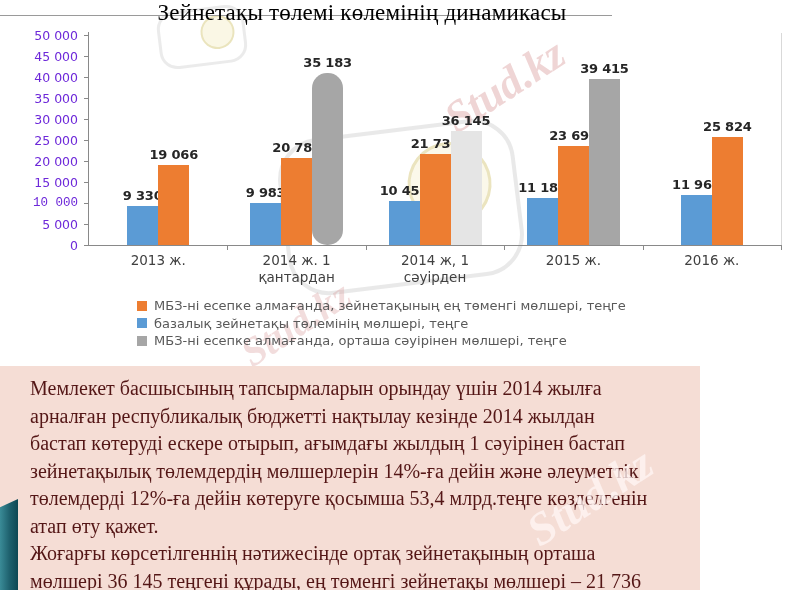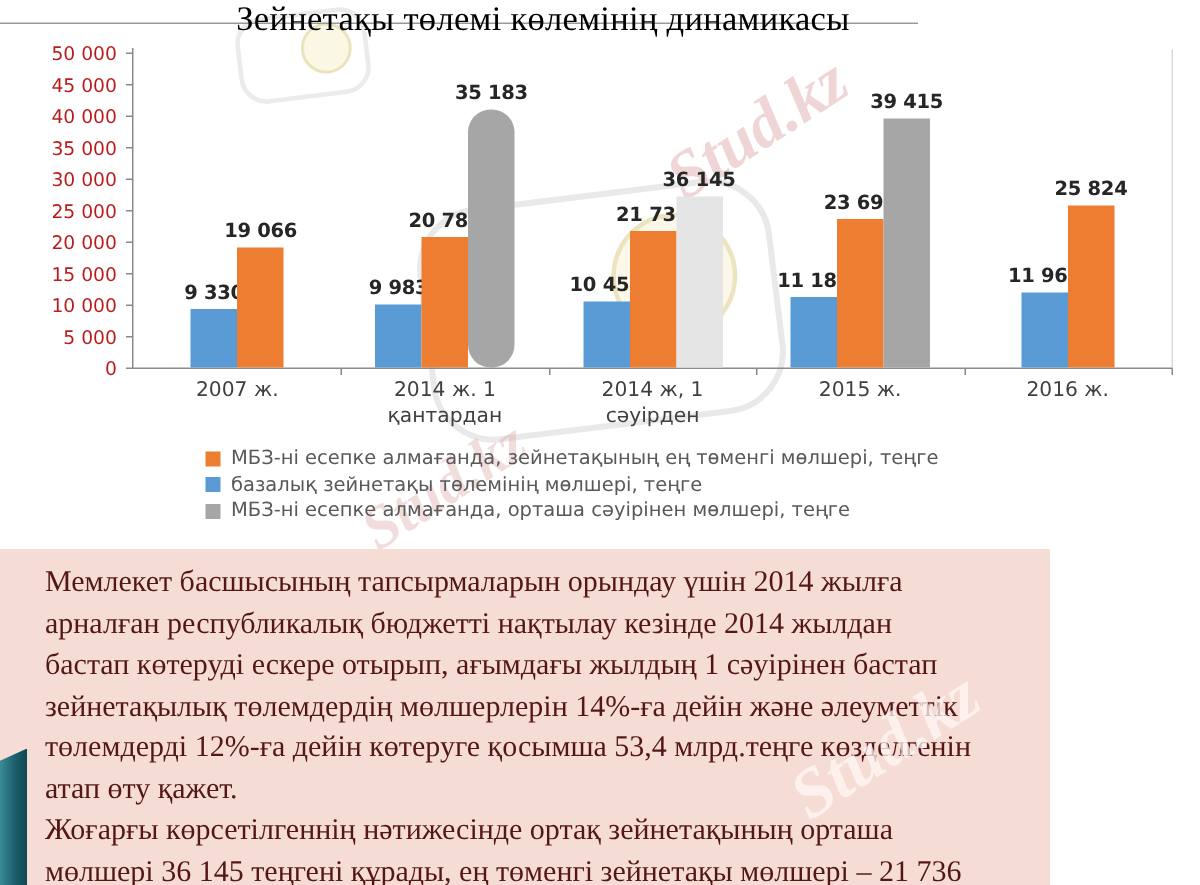--- a/index.html
+++ b/index.html
@@ -13,21 +13,21 @@
     position:absolute;left:0;top:0;width:724px;text-align:center;
     font-family:"Liberation Serif",serif;font-size:23px;color:#000;letter-spacing:.2px;
   }
   
   .y-axis-line{position:absolute;left:88px;top:32px;width:1px;height:214px;background:#898989;}
   .x-axis-line{position:absolute;left:88px;top:245px;width:694px;height:1px;background:#898989;}
   .plot-right-border{position:absolute;left:781px;top:33px;width:1px;height:212px;background:#d9d9d9;}
   #y-labels{position:absolute;left:0;top:35px;width:80px;height:210px;}
   .y-tick-label{
     position:absolute;right:2px;width:78px;text-align:right;
-    font-size:12.5px;color:#b91c1c;white-space:nowrap;
+    font-size:12.5px;color:#6d28d9;white-space:nowrap;
   }
   .y-tick-mark{position:absolute;left:84px;width:4px;height:1px;background:#898989;}
   .x-tick-mark{position:absolute;top:246px;width:1px;height:4px;background:#898989;}
   #bars{position:absolute;left:89px;top:35px;width:692px;height:210px;display:flex;}
   .bar-group{flex:1 1 0;position:relative;display:flex;align-items:flex-end;justify-content:center;}
   .bar{width:31px;position:relative;}
   .bar-value-label{
     position:absolute;bottom:calc(100% + 3px);left:50%;transform:translateX(-50%);
     font-size:13px;font-weight:bold;color:#262626;white-space:nowrap;letter-spacing:-.2px;
   }
@@ -100,21 +100,21 @@
 <div>
   <div id="y-labels">
       <div class="y-tick-label" style="top: -7px;">50&nbsp;000</div>
       <div class="y-tick-label" style="top: 14px;">45&nbsp;000</div>
       <div class="y-tick-label" style="top: 35px; padding-left: 43px;">40&nbsp;000</div>
       <div class="y-tick-label" style="top: 56px;">35&nbsp;000</div>
       <div class="y-tick-label" style="top: 77px;">30&nbsp;000</div>
       <div class="y-tick-label" style="top: 98px;">25&nbsp;000</div>
       <div class="y-tick-label" style="top: 119px;">20&nbsp;000</div>
       <div class="y-tick-label" style="top: 140px;">15&nbsp;000</div>
-      <div class="y-tick-label" style="top: 161px;">10&nbsp;000</div>
+      <div class="y-tick-label" style="top: 161px; font-family: Liberation Mono, monospace;">10&nbsp;000</div>
       <div class="y-tick-label" style="top: 182px;">5&nbsp;000</div>
       <div class="y-tick-label" style="top: 203px;">0</div>
     </div>
   <div class="y-axis-line"></div>
   <div class="x-axis-line"></div>
   <div class="plot-right-border"></div>
   <div id="bars">
       <div class="bar-group">
         <div class="bar" style="height: 39.186px; background: rgb(91, 155, 213);">
           <div class="bar-value-label">9&nbsp;330</div>
@@ -159,21 +159,21 @@
       <div class="bar-group">
         <div class="bar" style="height: 50.253px; background: rgb(91, 155, 213);">
           <div class="bar-value-label">11&nbsp;965</div>
         </div>
         <div class="bar" style="height: 108.461px; background: rgb(237, 125, 49);">
           <div class="bar-value-label">25&nbsp;824</div>
         </div>
       </div>
     </div>
   <div id="x-labels">
-      <div class="x-cat-label">2007 ж.</div>
+      <div class="x-cat-label">2013 ж.</div>
       <div class="x-cat-label">2014 ж. 1
 қантардан</div>
       <div class="x-cat-label">2014 ж, 1
 сәуірден</div>
       <div class="x-cat-label">2015 ж.</div>
       <div class="x-cat-label">2016 ж.</div>
     </div>
   <div id="legend">
       <div class="legend-item">
         <span class="legend-swatch" style="background: rgb(237, 125, 49);"></span>

